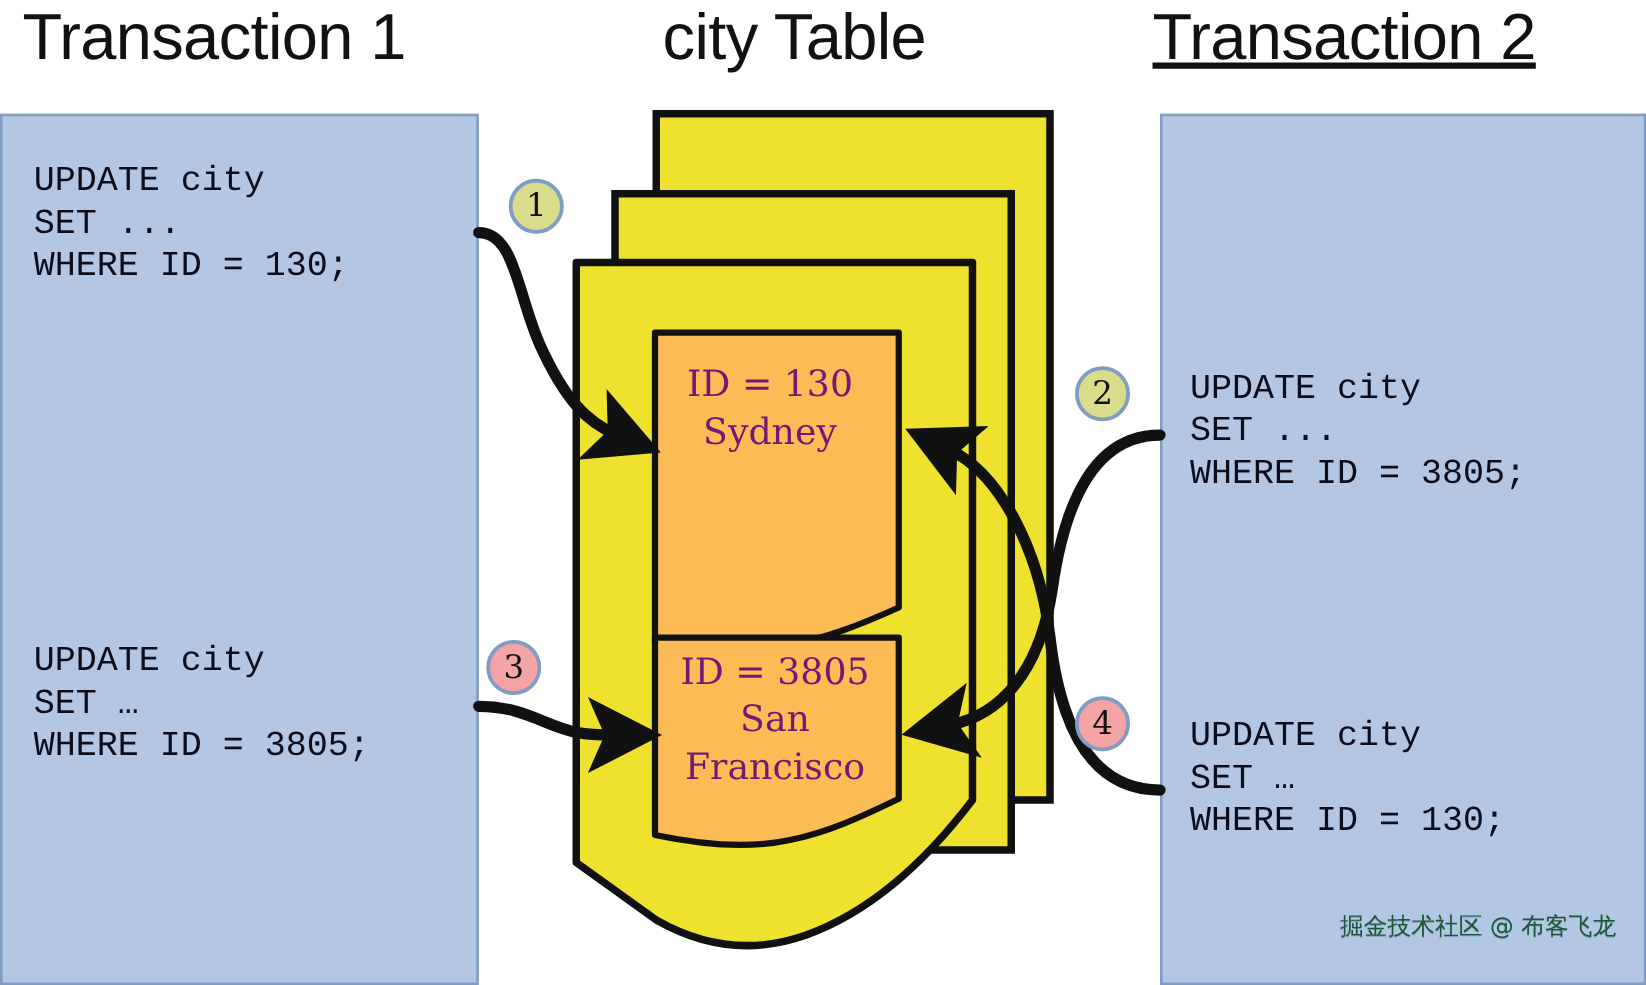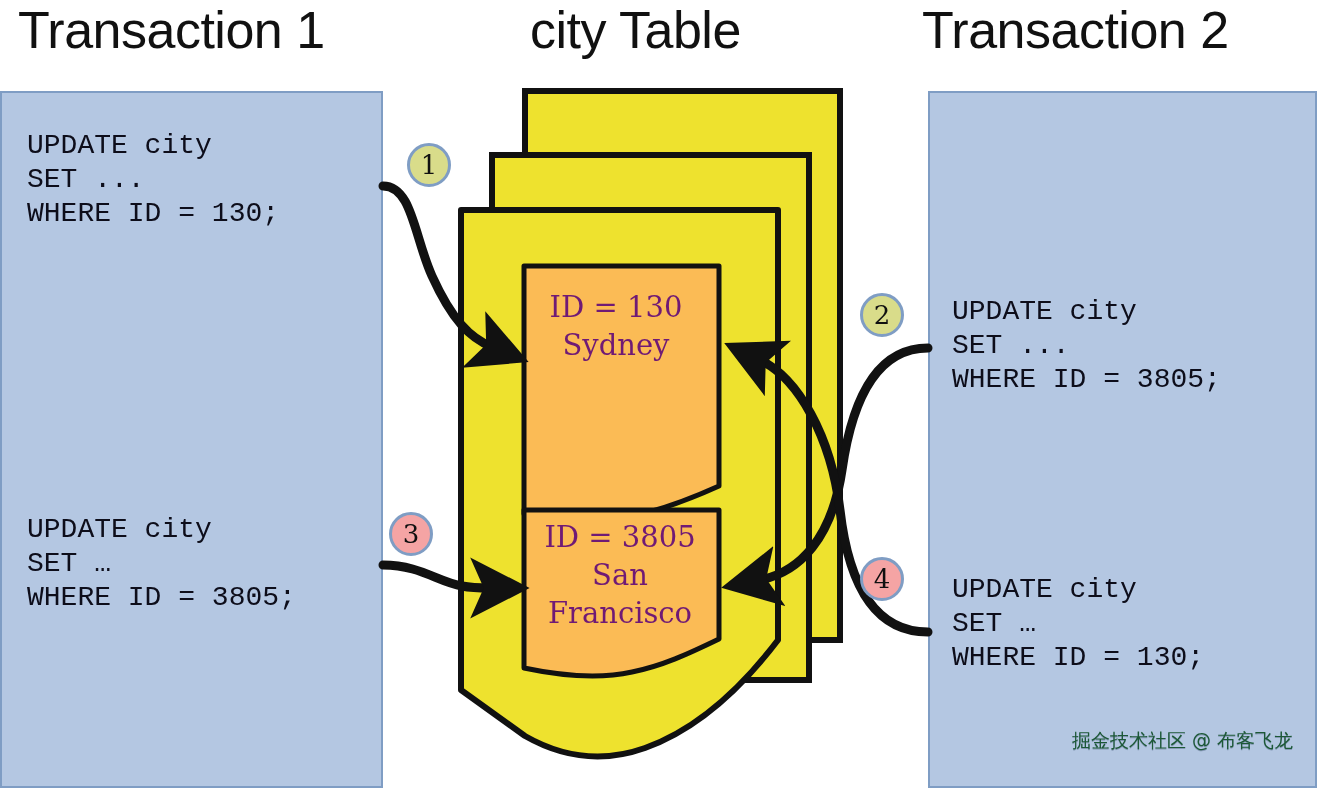--- a/index.html
+++ b/index.html
@@ -24,21 +24,21 @@
     font-family: "Liberation Sans", sans-serif;
     font-size: 52px;
     font-weight: 400;
     color: #111111;
     letter-spacing: -0.5px;
     white-space: nowrap;
     line-height: 1;
   }
   #title-t1 { left: 18px;  top: 4px; }
   #title-city { left: 530px; top: 4px; }
-  #title-t2 { left: 922px; top: 4px; }
+  #title-t2 { left: 922px; top: 4px; text-decoration: underline; }
 
   
   .txn-panel {
     position: absolute;
     background: #b4c7e2;
     border: 2px solid #7f9dc4;
     box-sizing: border-box;
   }
   #panel-t1 { left: 0px;   top: 91px; width: 383px; height: 697px; }
   #panel-t2 { left: 928px; top: 91px; width: 389px; height: 697px; }

